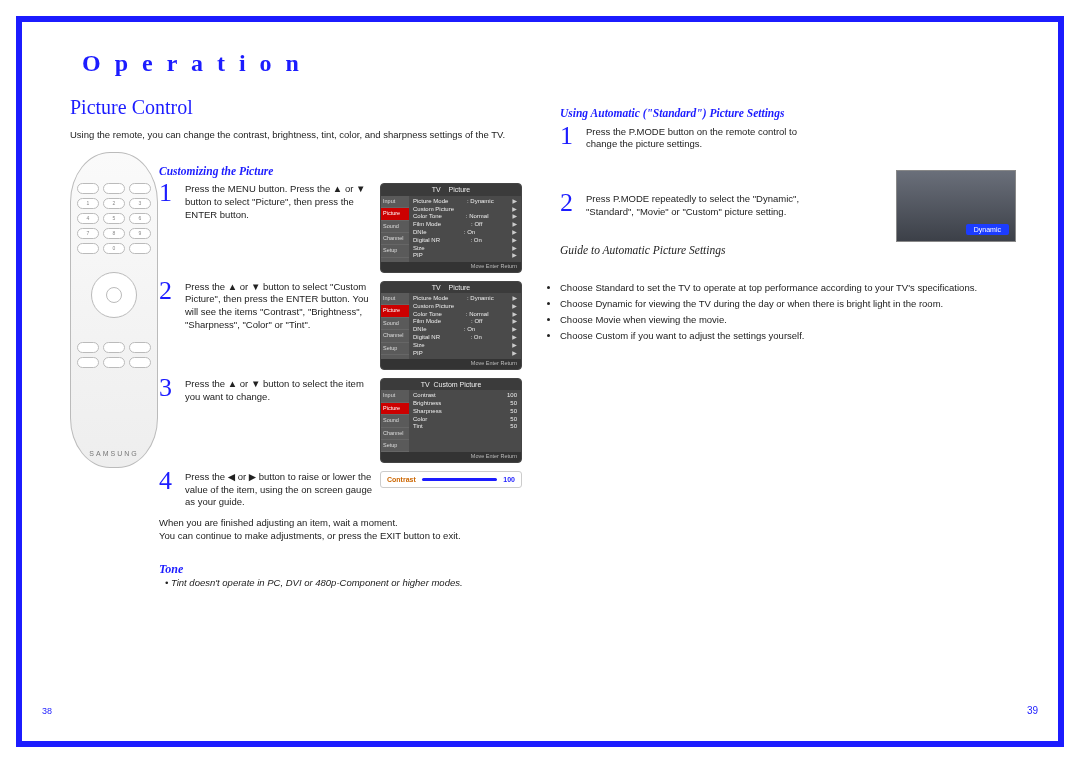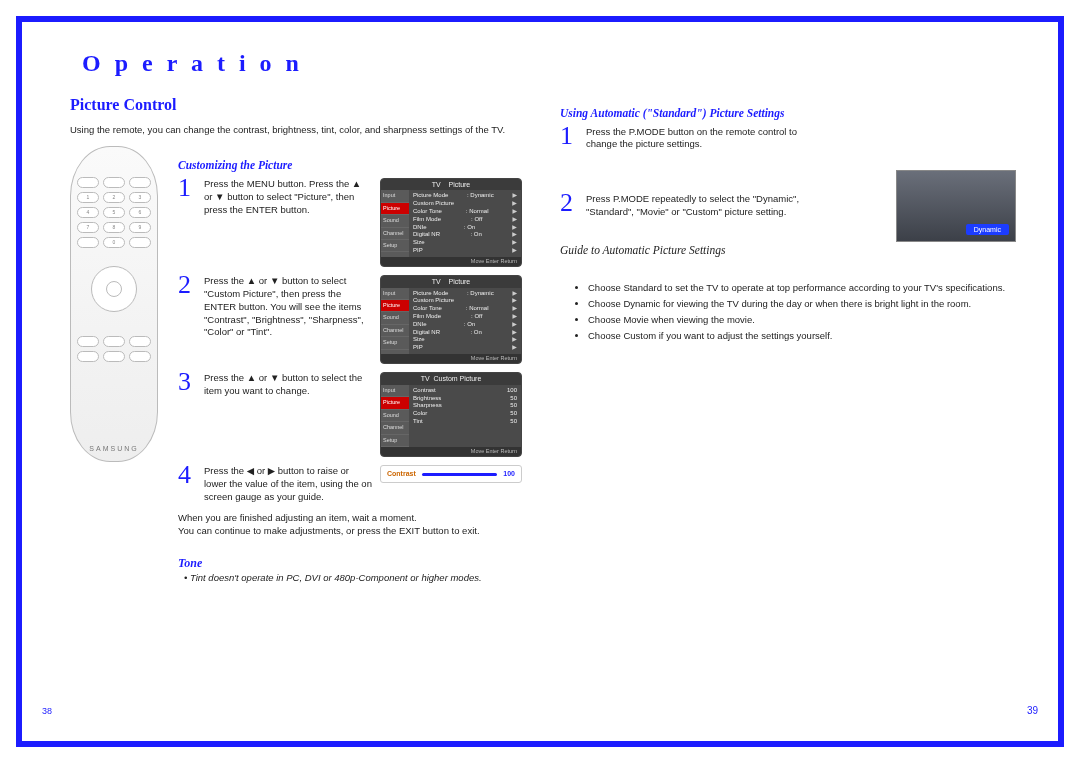--- a/index.html
+++ b/index.html
@@ -3,31 +3,31 @@
 <meta charset="utf-8">
 <style>
   
   html,body{margin:0;padding:0;background:#fff;font-family:Arial,Helvetica,sans-serif;color:#222}
   .page{width:1080px;height:763px;box-sizing:border-box;position:relative;background:#fff}
   .outer-border{position:absolute;inset:16px 16px 16px 16px;border:6px solid #1c1cff;padding:28px 48px 28px 48px;box-sizing:border-box}
   .inner{position:relative;width:100%;height:100%;display:flex;gap:40px}
 
   
   .operation-title{position:absolute;top:-4px;left:8px;font-family:Georgia,'Times New Roman',serif;font-size:24px;color:#1c1cff;font-weight:bold;letter-spacing:4px;padding:4px 160px 4px 4px}
-  .section-title{font-family:Georgia,'Times New Roman',serif;color:#1c1cff;font-size:16px;font-weight:bold;margin:44px 0 8px 0}
+  .section-title{font-family:Georgia,'Times New Roman',serif;color:#1c1cff;font-size:20px;font-weight:normal;margin:44px 0 8px 0}
 
   .left-col{width:460px;font-size:9.5px;line-height:1.35;position:relative}
   .right-col{width:460px;font-size:9.5px;line-height:1.35;position:relative}
 
   .sub-head{font-family:Georgia,'Times New Roman',serif;color:#1c1cff;font-size:11.5px;font-weight:bold;font-style:italic;margin:12px 0 4px 0}
   .italic-head{font-style:italic;font-family:Georgia,'Times New Roman',serif;font-size:11.5px;margin-top:24px;margin-bottom:24px}
 
   .intro{margin-bottom:10px}
 
-  .content-row{display:flex;gap:20px}
+  .content-row{display:flex;gap:1px}
   .remote{width:88px;height:316px;border:1px solid #bbb;border-radius:40px/50px;background:linear-gradient(#fafafa,#eee);box-sizing:border-box;padding:6px;position:relative;flex-shrink:0}
   .remote .brand{position:absolute;bottom:8px;left:0;right:0;text-align:center;font-size:7px;letter-spacing:2px;color:#777}
   .remote .btn-grid{display:grid;grid-template-columns:repeat(3,1fr);gap:4px;margin-top:24px}
   .remote .btn-grid div{height:9px;border:1px solid #bbb;border-radius:6px;font-size:5px;text-align:center;line-height:9px;color:#888;background:#fff}
   .remote .dpad{width:44px;height:44px;margin:18px auto;border:1px solid #bbb;border-radius:50%;position:relative;background:#fff}
   .remote .dpad::after{content:"";position:absolute;inset:14px;border-radius:50%;border:1px solid #bbb}
 
   .steps{flex:1}
   .step{display:flex;gap:8px;margin-bottom:8px}
   .step-num{font-family:Georgia,'Times New Roman',serif;color:#1c1cff;font-size:26px;line-height:0.8;width:18px;flex-shrink:0;font-weight:300}
@@ -48,21 +48,21 @@
 
   .gauge{border:1px solid #ccc;border-radius:3px;padding:3px 6px;display:flex;align-items:center;gap:6px;width:128px;font-size:7px}
   .gauge .label{color:#c60;font-weight:bold}
   .gauge .bar{flex:1;height:3px;background:linear-gradient(to right,#1c1cff 100%,#ddd 0);border-radius:2px}
   .gauge .val{color:#1c1cff;font-weight:bold}
 
   .closing{margin:8px 0 0 0}
   .note-head{font-family:Georgia,'Times New Roman',serif;color:#1c1cff;font-size:12px;font-style:italic;font-weight:bold;margin-top:18px}
   .note-body{font-style:italic;margin-left:16px;text-indent:-10px}
 
-  ul.bullets{margin:0 0 0 28px;padding:0}
+  ul.bullets{margin:0 0 0 0;padding:0}
   ul.bullets li{margin-bottom:3px}
 
   .pmode-osd{position:absolute;top:120px;right:-6px;width:120px;height:72px;border:1px solid #888;background:linear-gradient(#6a6f7a,#3c4048);display:flex;align-items:flex-end;justify-content:flex-end;padding:6px;box-sizing:border-box}
   .pmode-osd .tag{background:#1c3cff;color:#fff;font-size:7px;padding:1px 8px;border-radius:2px}
 
   .page-num-left{position:absolute;left:-28px;bottom:-4px;font-size:9px;color:#1c1cff}
   .page-num-right{position:absolute;right:-28px;bottom:-4px;font-size:10px;color:#1c1cff}
 </style>
 </head>
 <body>

